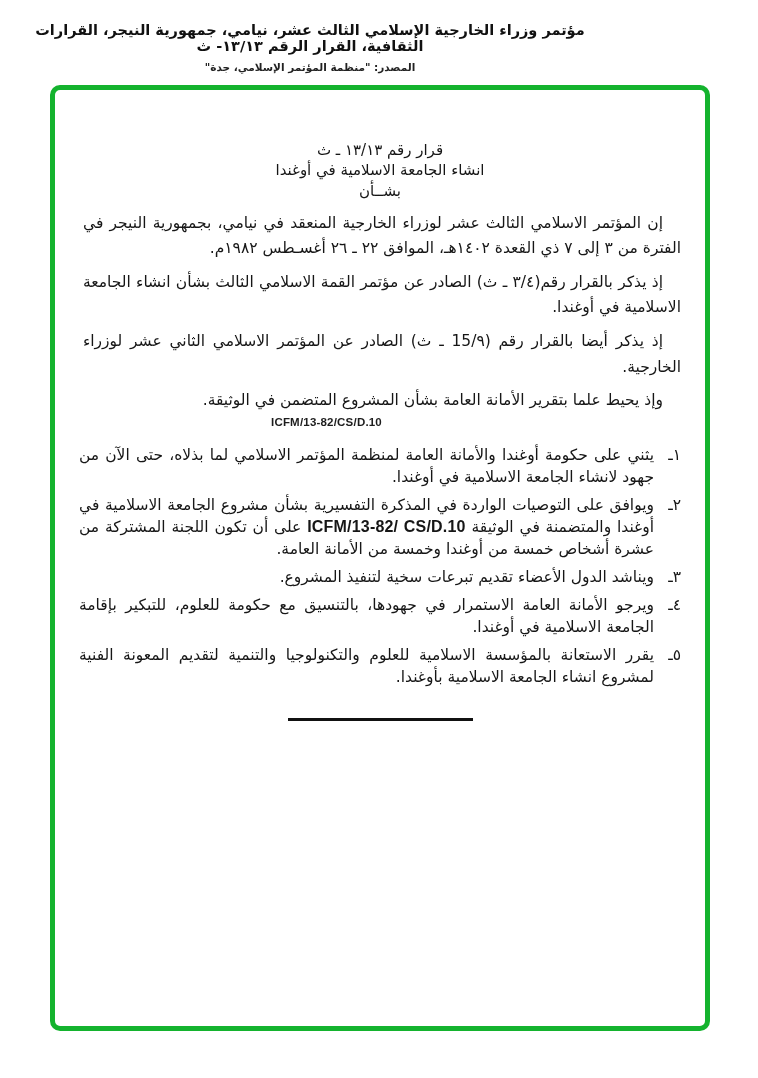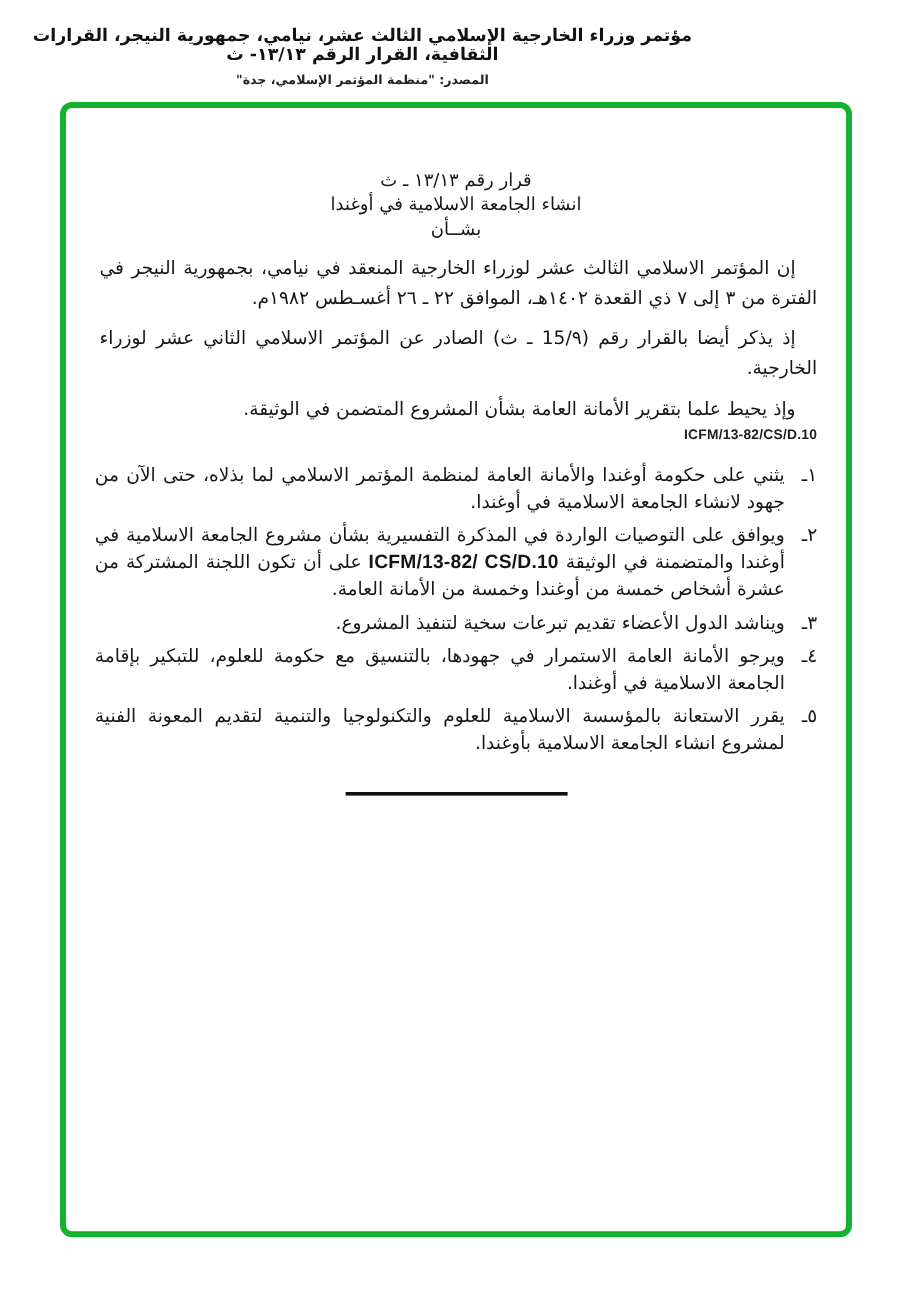--- a/index.html
+++ b/index.html
@@ -1,42 +1,42 @@
 <!DOCTYPE html>
 <html lang="ar"><head>
 <meta charset="utf-8">
 <style>
   html,body{margin:0;padding:0;}
   body{
     width:758px;height:1078px;position:relative;background:#ffffff;
     font-family:"DejaVu Sans",sans-serif;color:#1a1a1a;overflow:hidden;
   }
   
-  .page-header{position:absolute;top:22px;left:0;width:604px;text-align:center;direction:rtl;}
+  .page-header{position:absolute;top:22px;left:8px;width:604px;text-align:center;direction:rtl;}
   .hdr1{font-size:14.5px;font-weight:bold;color:#111;letter-spacing:0;}
   .hdr2{font-size:10.5px;font-weight:bold;color:#222;margin-top:7px;}
   
   .frame{
     position:absolute;left:50px;top:85px;width:650px;height:936px;
     border:5px solid #14b32e;border-radius:10px;background:#fff;box-sizing:content-box;
   }
   .content{
     direction:rtl;padding:50px 24px 0 24px;font-size:15.5px;color:#161616;
   }
   
   .title-block{text-align:center;line-height:1.35;margin:0 0 10px 0;font-size:15px;}
   .title-block div{white-space:nowrap;}
   
   p.para{
     margin:0 0 8px 4px;text-align:justify;text-indent:18px;line-height:1.65;
   }
   p.para.single{margin-bottom:2px;}
   
   .doc-code{
-    direction:ltr;text-align:right;padding-left:192px;margin:0 0 16px 0;
+    direction:ltr;text-align:left;padding-left:192px;margin:0 0 16px 0;
     font-family:"Liberation Sans",sans-serif;font-weight:bold;font-size:11.5px;
     letter-spacing:0.2px;color:#1d1d1d;
   }
   
   .list{margin-top:2px;}
   .list-item{display:flex;margin:0 0 6px 0;line-height:1.42;}
   .list-item .num{flex:0 0 27px;white-space:nowrap;}
   .list-item .li-text{flex:1;text-align:justify;}
   .inline-code{
     font-family:"Liberation Sans",sans-serif;font-weight:bold;font-size:16px;
@@ -56,20 +56,21 @@
 <div class="frame">
   <div class="content">
 
     <div class="title-block">
       <div>قرار رقم ١٣/١٣ ـ ث</div>
       <div>انشاء الجامعة الاسلامية في أوغندا</div>
       <div>بشــأن</div>
     </div>
 
     <p class="para">إن المؤتمر الاسلامي الثالث عشر لوزراء الخارجية المنعقد في نيامي، بجمهورية النيجر في الفترة من ٣ إلى ٧ ذي القعدة ١٤٠٢هـ، الموافق ٢٢ ـ ٢٦ أغسـطس ١٩٨٢م.</p>
+    <p class="para">إذ يذكر بالقرار رقم(٣/٤ ـ ث) الصادر عن مؤتمر القمة الاسلامي الثالث بشأن انشاء الجامعة الاسلامية في أوغندا.</p>
     <p class="para">إذ يذكر أيضا بالقرار رقم (15/٩ ـ ث) الصادر عن المؤتمر الاسلامي الثاني عشر لوزراء الخارجية.</p>
     <p class="para single">وإذ يحيط علما بتقرير الأمانة العامة بشأن المشروع المتضمن في الوثيقة.</p>
 
     <div class="doc-code">ICFM/13-82/CS/D.10</div>
 
     <div class="list">
 
       <div class="list-item">
         <span class="num">١ـ</span>
         <span class="li-text">يثني على حكومة أوغندا والأمانة العامة لمنظمة المؤتمر الاسلامي لما بذلاه، حتى الآن من جهود لانشاء الجامعة الاسلامية في أوغندا.</span>

